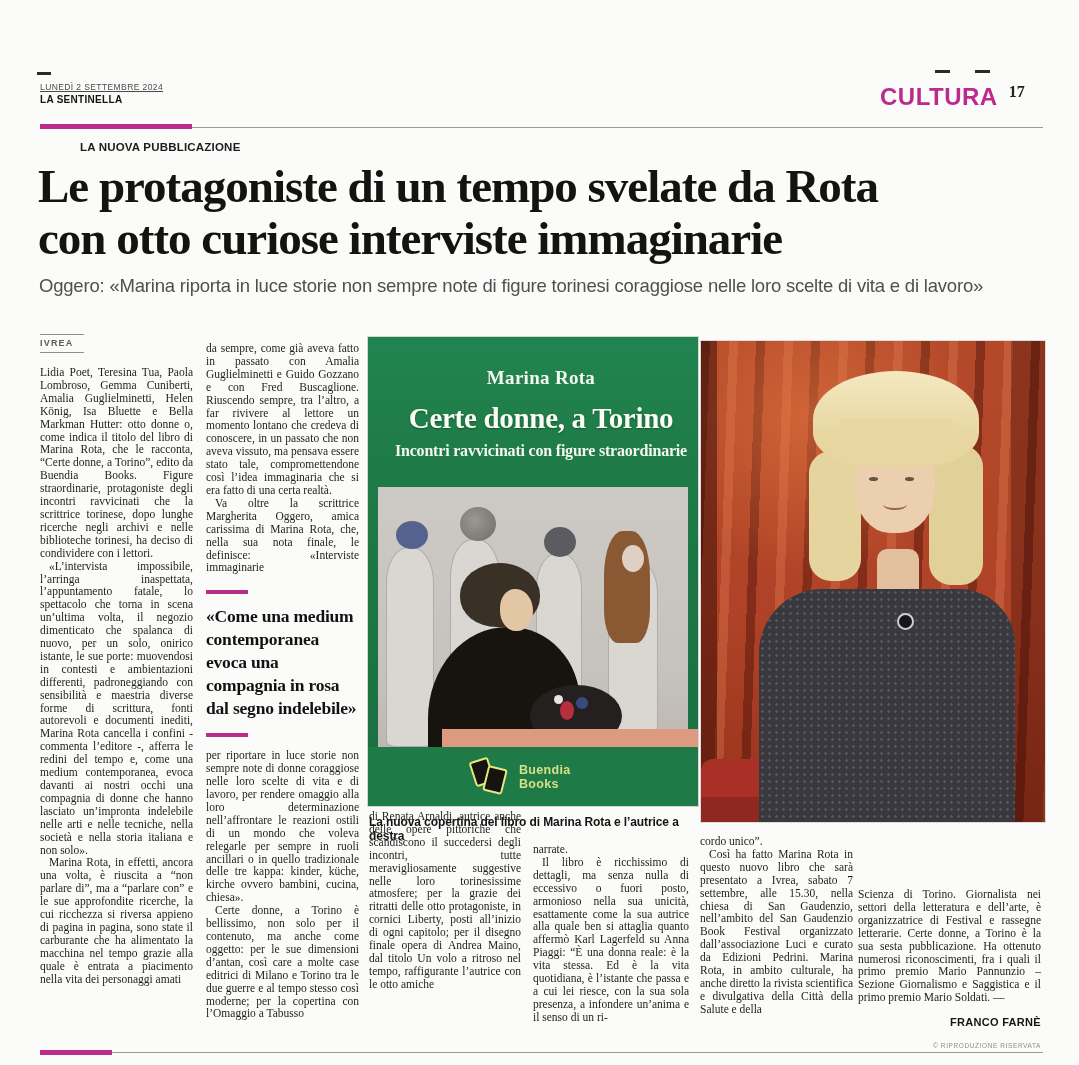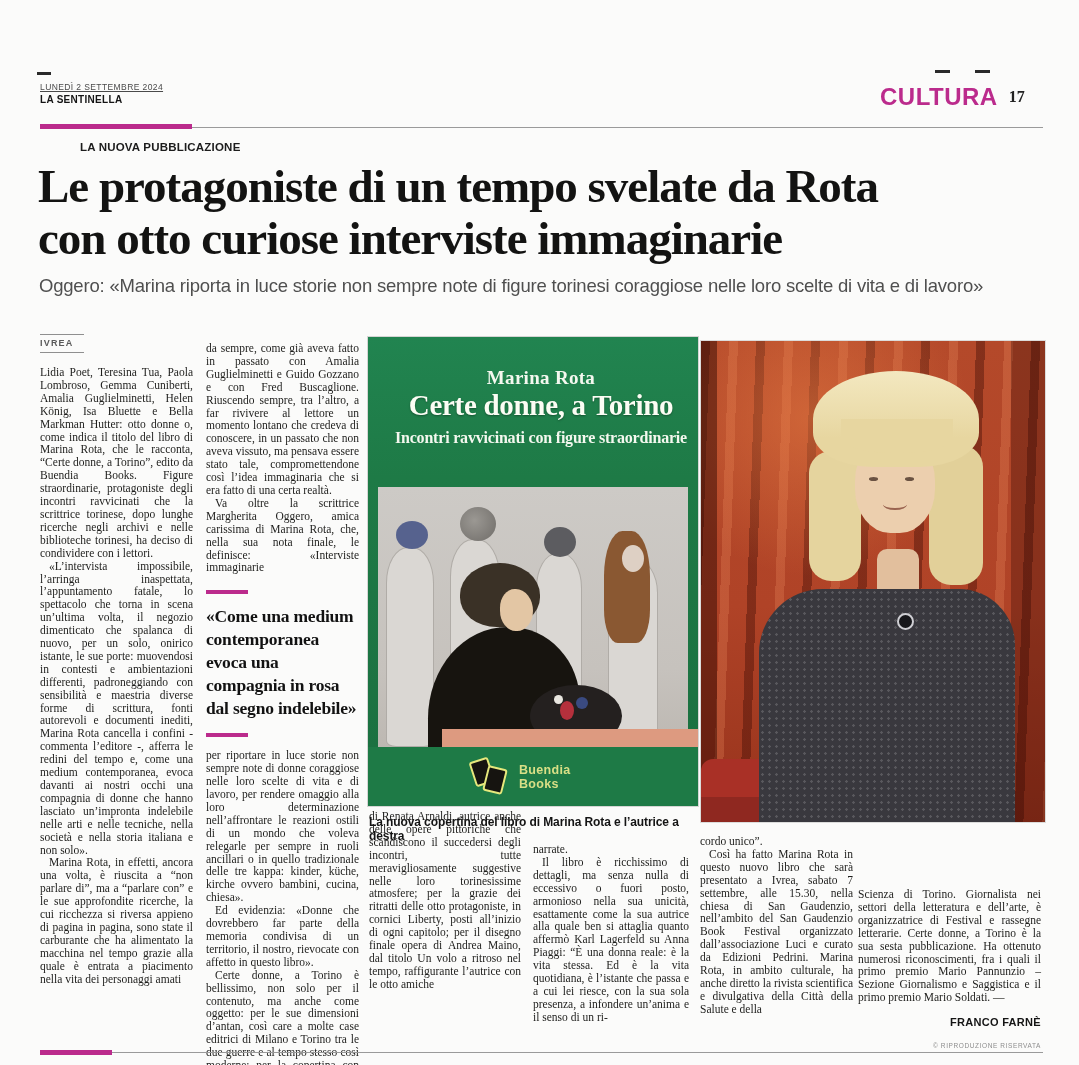--- a/index.html
+++ b/index.html
@@ -59,21 +59,21 @@
   .pullquote{margin:16px 0 12px;}
   .pq-bar{width:42px;height:4px;background:var(--accent);}
   .pq-text{font:700 17.5px/23px "Liberation Serif",serif;color:#121212;margin:11px 0 13px;letter-spacing:-0.2px;}
 
   .byline{text-align:right;font:700 11px "Liberation Sans",sans-serif;color:#141414;margin-top:12px;letter-spacing:.3px;}
   .copyright{text-align:right;font:6.5px "Liberation Sans",sans-serif;color:#8d8d8d;margin-top:14px;letter-spacing:.6px;}
 
   
   .cover{left:368px;top:337px;width:330px;height:469px;background:linear-gradient(180deg,#218450 0%,var(--cover-green) 30%,#1b6f40 100%);overflow:hidden;box-shadow:0 0 0 1px rgba(0,0,0,.15);padding-left:16px;}
   .cover-author{font:700 19px "Liberation Serif",serif;color:#f4f8ef;text-align:center;margin-top:30px;letter-spacing:.3px;}
-  .cover-title{font:700 29px "Liberation Serif",serif;color:#fbfdf4;text-align:center;letter-spacing:-0.3px;text-shadow:0 1px 2px rgba(0,0,0,.35);}
+  .cover-title{font:700 29px "Liberation Serif",serif;color:#fbfdf4;text-align:center;margin-top:13px;letter-spacing:-0.3px;text-shadow:0 1px 2px rgba(0,0,0,.35);}
   .cover-subtitle{font:700 16px "Liberation Serif",serif;color:#f4f8ef;text-align:center;margin-top:7px;letter-spacing:-0.2px;}
 
   .painting{position:absolute;left:10px;top:150px;width:310px;height:260px;
     background:linear-gradient(180deg,#cdcac6 0%,#c6c2bd 70%,#bdb8b2 100%);overflow:hidden;}
   .pfig{position:absolute;background:#dad7d3;border:1px solid rgba(125,120,114,.45);
     border-radius:45% 45% 10px 10px / 18% 18% 6px 6px;}
   .phead{position:absolute;border-radius:50%;}
   .fg-body{position:absolute;left:50px;top:140px;width:152px;height:122px;background:#17140f;
     border-radius:52% 46% 0 0 / 75% 62% 0 0;}
   .fg-hair{position:absolute;left:82px;top:76px;width:80px;height:64px;background:#3a3126;
@@ -126,21 +126,21 @@
 <body>
 
 <div class="cropmark" style="left:37px;top:72px;width:14px;"></div>
 <div class="cropmark" style="left:935px;top:70px;width:15px;"></div>
 <div class="cropmark" style="left:975px;top:70px;width:15px;"></div>
 
 <div class="abs" style="left:40px;top:82px;">
   <div class="masthead-date">LUNEDÌ 2 SETTEMBRE 2024</div>
   <div class="masthead-paper">LA SENTINELLA</div>
 </div>
-<div class="abs" style="left:880px;top:83px;display:flex;align-items:center;gap:11px;">
+<div class="abs" style="left:880px;top:83px;display:flex;align-items:flex-start;gap:11px;">
   <span class="section-title">CULTURA</span>
   <span class="page-number">17</span>
 </div>
 <div class="header-rule"></div>
 <div class="header-rule-accent"></div>
 
 <div class="abs kicker" style="left:40px;top:141px;padding-left:40px;">LA NUOVA PUBBLICAZIONE</div>
 <div class="abs headline" style="left:38px;top:160px;width:1010px;">
   <div>Le protagoniste di un tempo svelate da Rota</div>
   <div>con otto curiose interviste immaginarie</div>
@@ -158,21 +158,20 @@
 
 <div class="col bodytext" style="left:206px;top:342px;width:153px;">
   <p>da sempre, come già aveva fatto in passato con Amalia Guglielminetti e Guido Gozzano e con Fred Buscaglione. Riuscendo sempre, tra l’altro, a far rivivere al lettore un momento lontano che credeva di conoscere, in un passato che non aveva vissuto, ma pensava essere stato tale, compromettendone così l’idea immaginaria che si era fatto di una certa realtà.</p>
   <p>Va oltre la scrittrice Margherita Oggero, amica carissima di Marina Rota, che, nella sua nota finale, le definisce: «Interviste immaginarie</p>
   <div class="pullquote">
     <div class="pq-bar"></div>
     <div class="pq-text">«Come una medium contemporanea evoca una compagnia in rosa dal segno indelebile»</div>
     <div class="pq-bar"></div>
   </div>
   <p class="noind">per riportare in luce storie non sempre note di donne coraggiose nelle loro scelte di vita e di lavoro, per rendere omaggio alla loro determinazione nell’affrontare le reazioni ostili di un mondo che voleva relegarle per sempre in ruoli ancillari o in quello tradizionale delle tre kappa: kinder, küche, kirche ovvero bambini, cucina, chiesa».</p>
-  <p>Ed evidenzia: «Donne che dovrebbero far parte della memoria condivisa di un territorio, il nostro, rievocate con affetto in questo libro».</p>
   <p>Certe donne, a Torino è bellissimo, non solo per il contenuto, ma anche come oggetto: per le sue dimensioni d’antan, così care a molte case editrici di Milano e Torino tra le due guerre e al tempo stesso così moderne; per la copertina con l’Omaggio a Tabusso</p>
 </div>
 
 <div class="abs cover">
   <div class="cover-author">Marina Rota</div>
   <div class="cover-title">Certe donne, a Torino</div>
   <div class="cover-subtitle">Incontri ravvicinati con figure straordinarie</div>
 
   <div class="painting">
     <div class="pfig" style="left:8px;top:60px;width:48px;height:200px;"></div>

